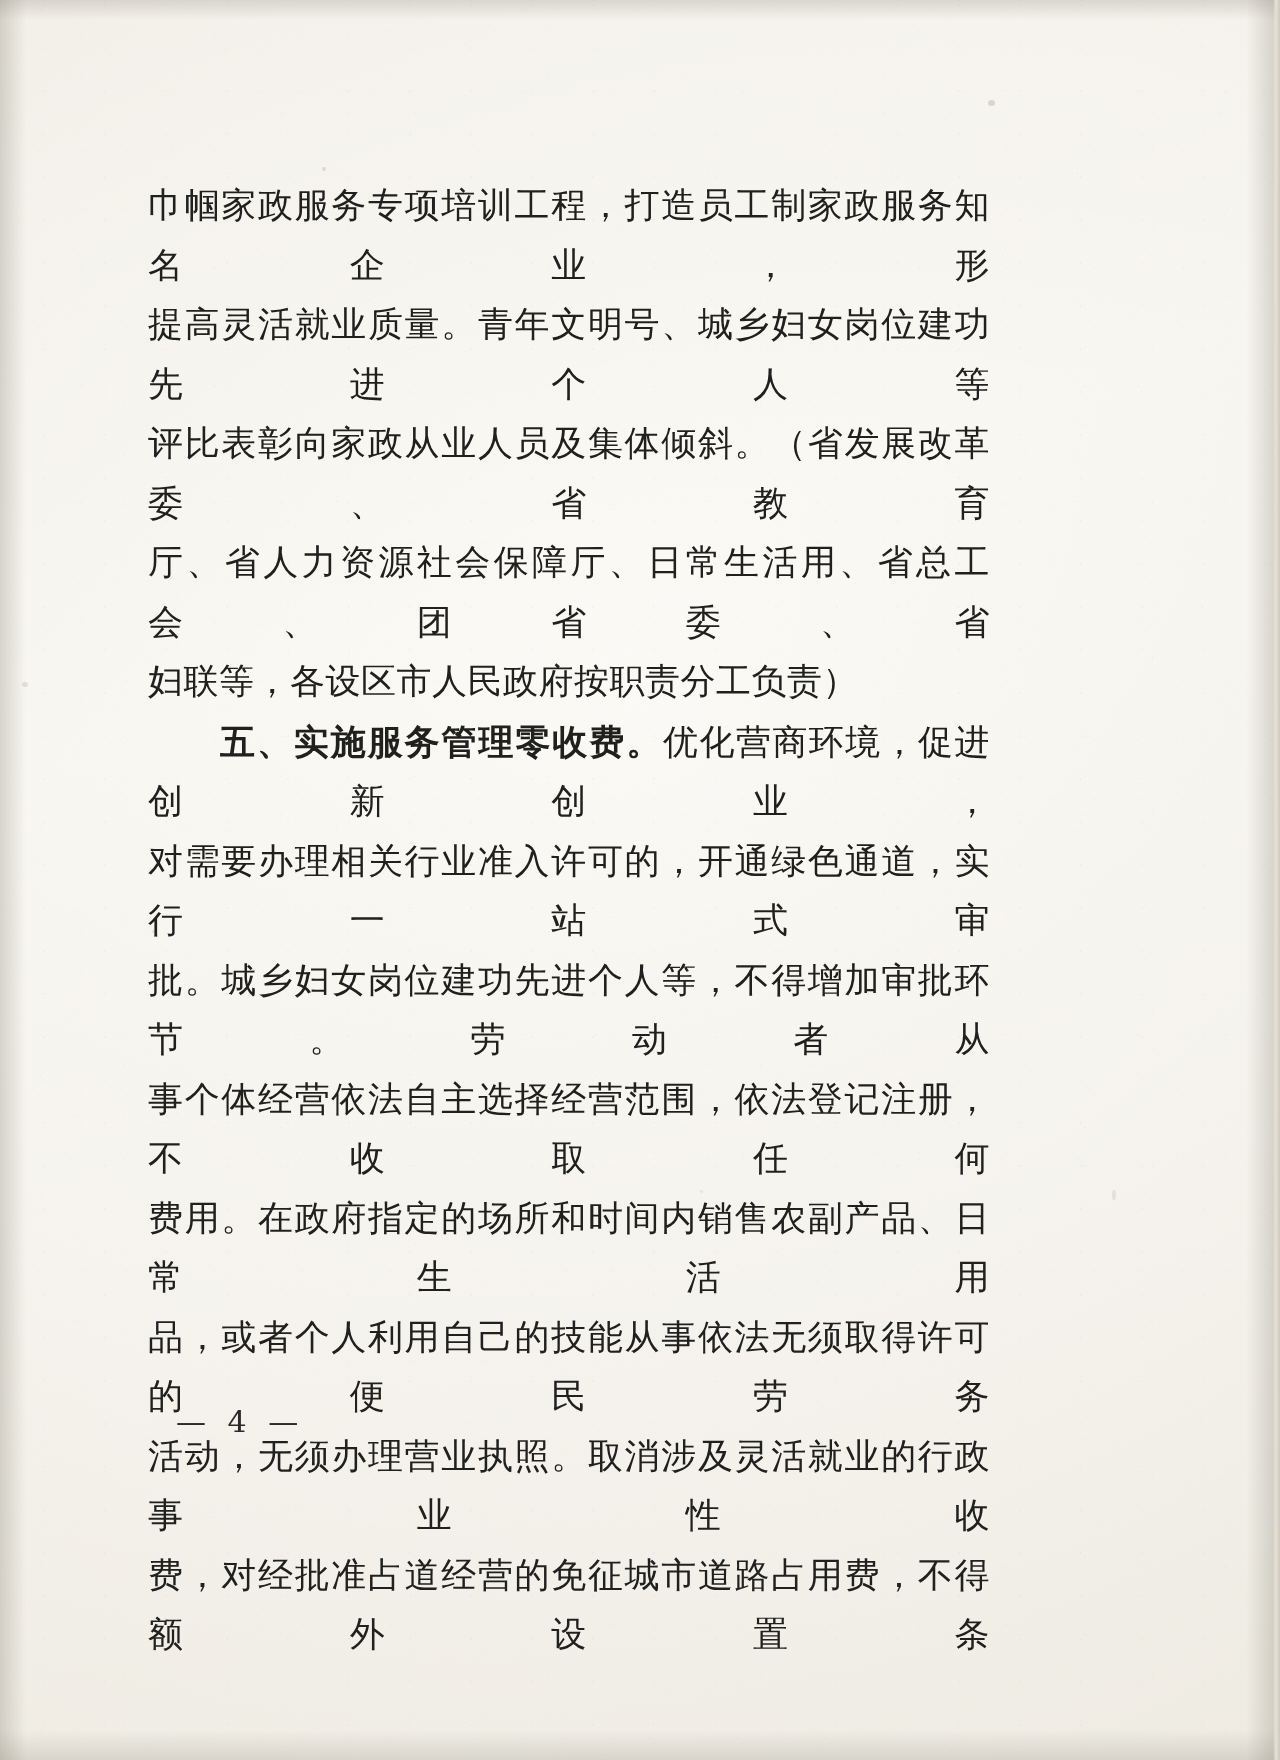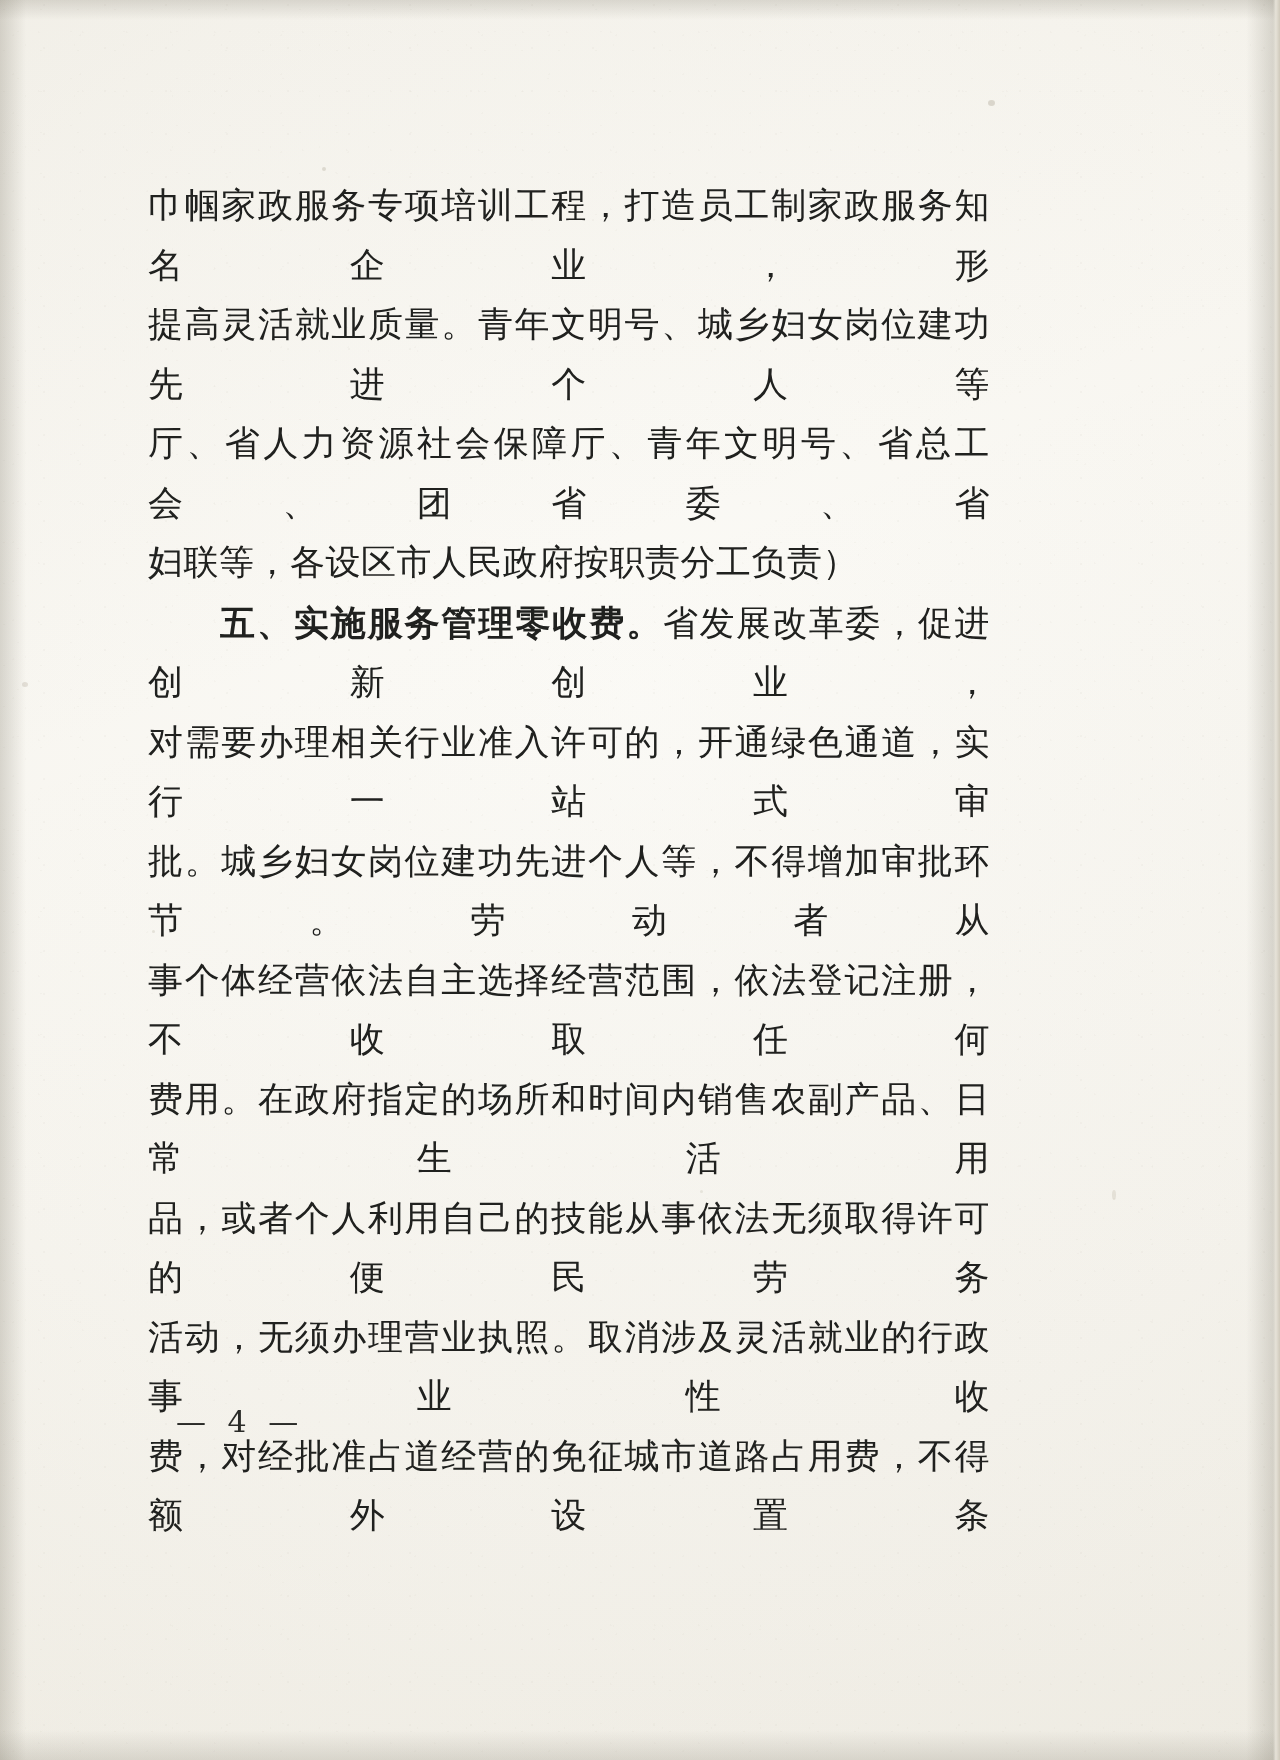--- a/index.html
+++ b/index.html
@@ -139,25 +139,26 @@
   <div class="speck" style="left:322px;top:167px;width:4px;height:4px;opacity:.40;"></div>
   <div class="speck" style="left:22px;top:682px;width:6px;height:5px;opacity:.35;"></div>
   <div class="speck" style="left:1112px;top:1190px;width:4px;height:10px;opacity:.28;"></div>
   <div class="speck" style="left:152px;top:930px;width:3px;height:3px;opacity:.30;"></div>
   <div class="speck" style="left:700px;top:1190px;width:3px;height:3px;opacity:.25;"></div>
 
   <div id="text-block">
 
     <div class="doc-line justify">巾帼家政服务专项培训工程，打造员工制家政服务知名企业，形</div>
     <div class="doc-line justify">提高灵活就业质量。青年文明号、城乡妇女岗位建功先进个人等</div>
-    <div class="doc-line justify">厅、省人力资源社会保障厅、青年文明号、省总工会、团省委、省</div>
+    <div class="doc-line justify">评比表彰向家政从业人员及集体倾斜。（省发展改革委、省教育</div>
+    <div class="doc-line justify">厅、省人力资源社会保障厅、日常生活用、省总工会、团省委、省</div>
     <div class="doc-line last">妇联等，各设区市人民政府按职责分工负责）</div>
 
     <div class="doc-line justify">
-      <span class="heading-run indent2">五、实施服务管理零收费。</span><span>省发展改革委，促进创新创业，</span>
+      <span class="heading-run indent2">五、实施服务管理零收费。</span><span>优化营商环境，促进创新创业，</span>
     </div>
 
     <div class="doc-line justify">对需要办理相关行业准入许可的，开通绿色通道，实行一站式审</div>
     <div class="doc-line justify">批。城乡妇女岗位建功先进个人等，不得增加审批环节。劳动者从</div>
     <div class="doc-line justify">事个体经营依法自主选择经营范围，依法登记注册，不收取任何</div>
     <div class="doc-line justify">费用。在政府指定的场所和时间内销售农副产品、日常生活用</div>
     <div class="doc-line justify">品，或者个人利用自己的技能从事依法无须取得许可的便民劳务</div>
     <div class="doc-line justify">活动，无须办理营业执照。取消涉及灵活就业的行政事业性收</div>
     <div class="doc-line justify">费，对经批准占道经营的免征城市道路占用费，不得额外设置条</div>
 

